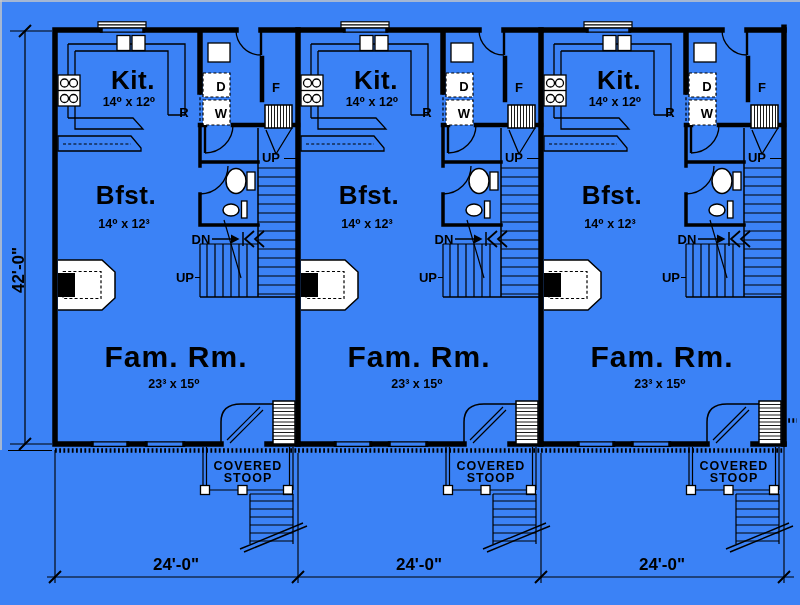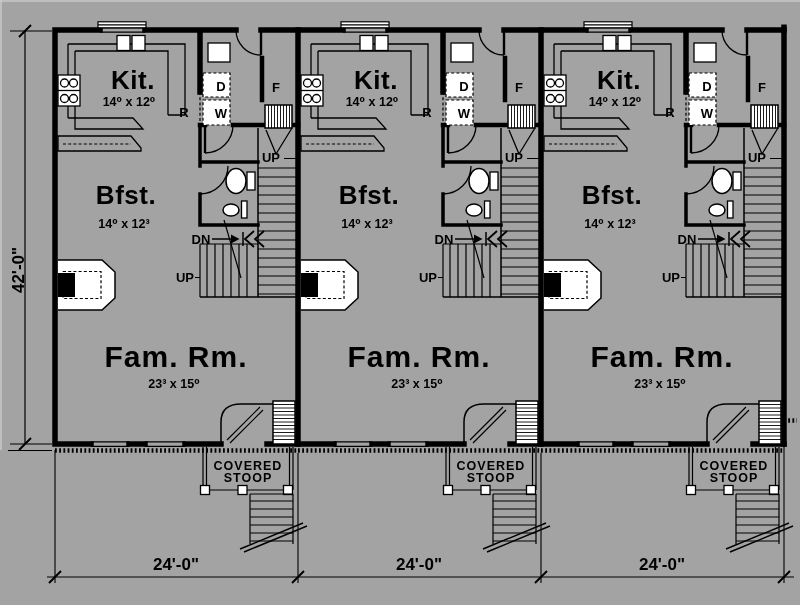--- a/index.html
+++ b/index.html
@@ -1,16 +1,16 @@
 <!DOCTYPE html>
 <html><head>
 <meta charset="utf-8">
 <style>
   html,body{margin:0;padding:0;background:#fff}
-  .canvas{width:800px;height:605px;background:#a3a3a3;overflow:hidden}
+  .canvas{width:800px;height:605px;background:#3b82f6;overflow:hidden}
   svg{display:block}
   .wall{stroke:#000;stroke-width:5.5;fill:none;stroke-linecap:square}
   .w45{stroke:#000;stroke-width:4.5;fill:none;stroke-linecap:square}
   .w35{stroke:#000;stroke-width:3.5;fill:none;stroke-linecap:square}
   .thin{stroke:#000;stroke-width:1.3;fill:none}
   .t09{stroke:#000;stroke-width:0.9;fill:none}
   .t11{stroke:#000;stroke-width:1.1;fill:none}
   .t12{stroke:#000;stroke-width:1.2;fill:none}
   .t15{stroke:#000;stroke-width:1.5;fill:none}
   .t18{stroke:#000;stroke-width:1.8;fill:none}

